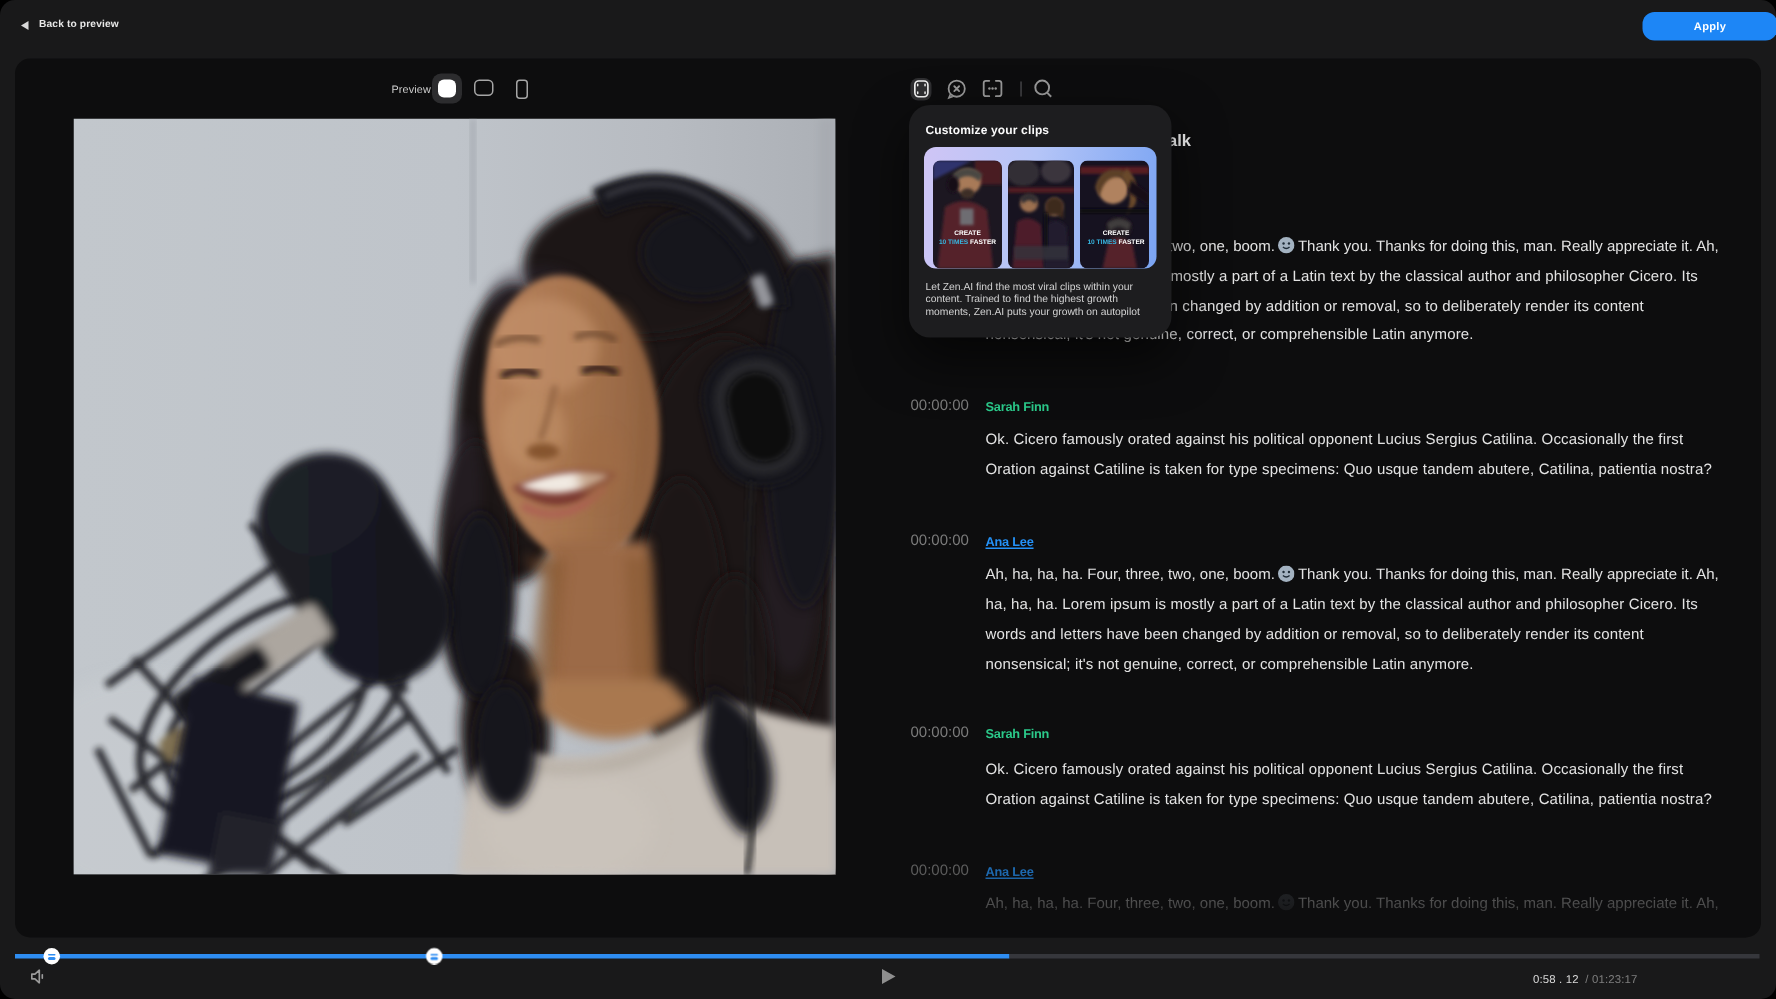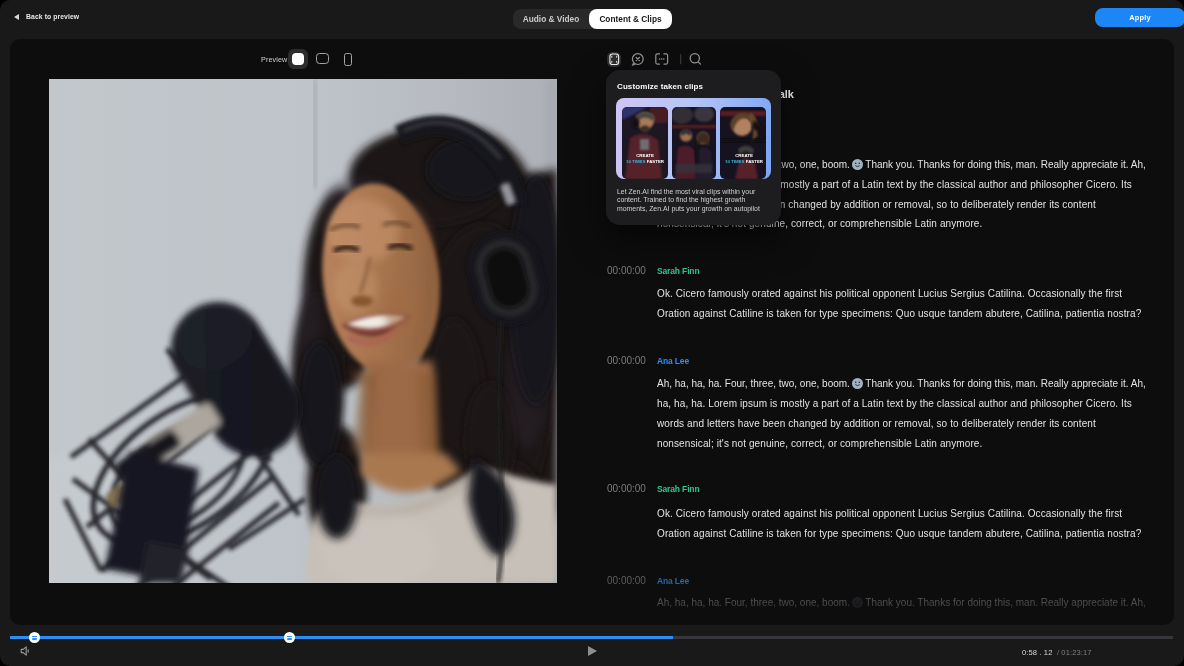--- a/index.html
+++ b/index.html
@@ -37,21 +37,21 @@
     border:1.5px solid #a6a6a6; border-radius:3.5px; }
   .pvport { left:343.5px; top:52.5px; width:8px; height:13px;
     border:1.5px solid #a6a6a6; border-radius:2.5px; }
 
   
   .tbact { left:606.5px; top:52px; width:14.5px; height:14.5px; background:#2f2f31; border-radius:5px; }
 
   
   .ts { color:#7c7c7c; font-size:10px; letter-spacing:0; }
   .name { font-size:8.5px; font-weight:700; letter-spacing:-.15px; }
-  .green { color:#2bc98a; } .blue { color:#2492f8; }
+  .green { color:#2bc98a; } .blue { color:#2492f8;text-decoration:underline; }
   .line { position:absolute; white-space:nowrap; color:#e3e3e3; font-size:10px;
     letter-spacing:.1px; height:20px; line-height:20px; }
   .le { letter-spacing:0; }
   .hdr { position:absolute; height:13px; line-height:13px; width:400px; white-space:nowrap; }
   .hdr .ts { position:absolute; left:0; top:0; }
   .hdr .name { position:absolute; left:50px; top:1px; }
 
   .clipname { left:700px; top:88px; width:94px; text-align:right; font-size:11px;
     font-weight:700; color:#f2f2f2; }
 
@@ -84,24 +84,20 @@
   .emoji { display:inline-block; vertical-align:-2px; margin:0 -.5px; }
 </style>
 </head>
 <body>
 <div id="page">
   <div id="panel" class="abs"></div>
 
   <div class="abs back">
       <span class="tri"></span>
       <span class="txt">Back to preview</span>
-    </div>
-  <div class="abs tabs">
-      <div class="tab1">Audio &amp; Video</div>
-      <div class="tab2">Content &amp; Clips</div>
     </div>
   <div class="abs apply">Apply</div>
 
   <div class="abs pvlabel">Preview:</div>
   <div class="abs pvbtn">
       <div class="sq"></div>
     </div>
   <div class="abs pvland"></div>
   <div class="abs pvport"></div>
 
@@ -301,21 +297,21 @@
       </div>
     <div class="line le" style="left:657px; top:592.8px; color:#9d9d9d;">Ah, ha, ha, ha. Four, three, two, one, boom. <svg class="emoji" width="11" height="11" viewBox="0 0 11 11" opacity=".22">
           <circle cx="5.5" cy="5.5" r="5.5" fill="#a3b2c1"></circle>
           <circle cx="3.7" cy="4.3" r=".8" fill="#1d2a36"></circle>
           <circle cx="7.3" cy="4.3" r=".8" fill="#1d2a36"></circle>
           <path d="M3.3 6.6 Q5.5 8.7 7.7 6.6" stroke="#1d2a36" stroke-width=".9" fill="none"></path>
         </svg> Thank you. Thanks for doing this, man. Really appreciate it. Ah,</div>
   </div>
 
   <div class="abs" id="tip">
-    <div class="title">Customize taken clips</div>
+    <div class="title">Customize your clips</div>
     <div class="strip" id="strip">
       <svg width="155" height="81" viewBox="0 0 155 81" style="position:absolute;left:0;top:0;">
         <defs>
           <filter id="tb1" x="-30%" y="-30%" width="160%" height="160%">
               <feGaussianBlur stdDeviation="1.2"></feGaussianBlur>
             </filter>
           <clipPath id="c1">
               <rect x="6" y="9" width="46" height="72" rx="5"></rect>
             </clipPath>
           <clipPath id="c2">

